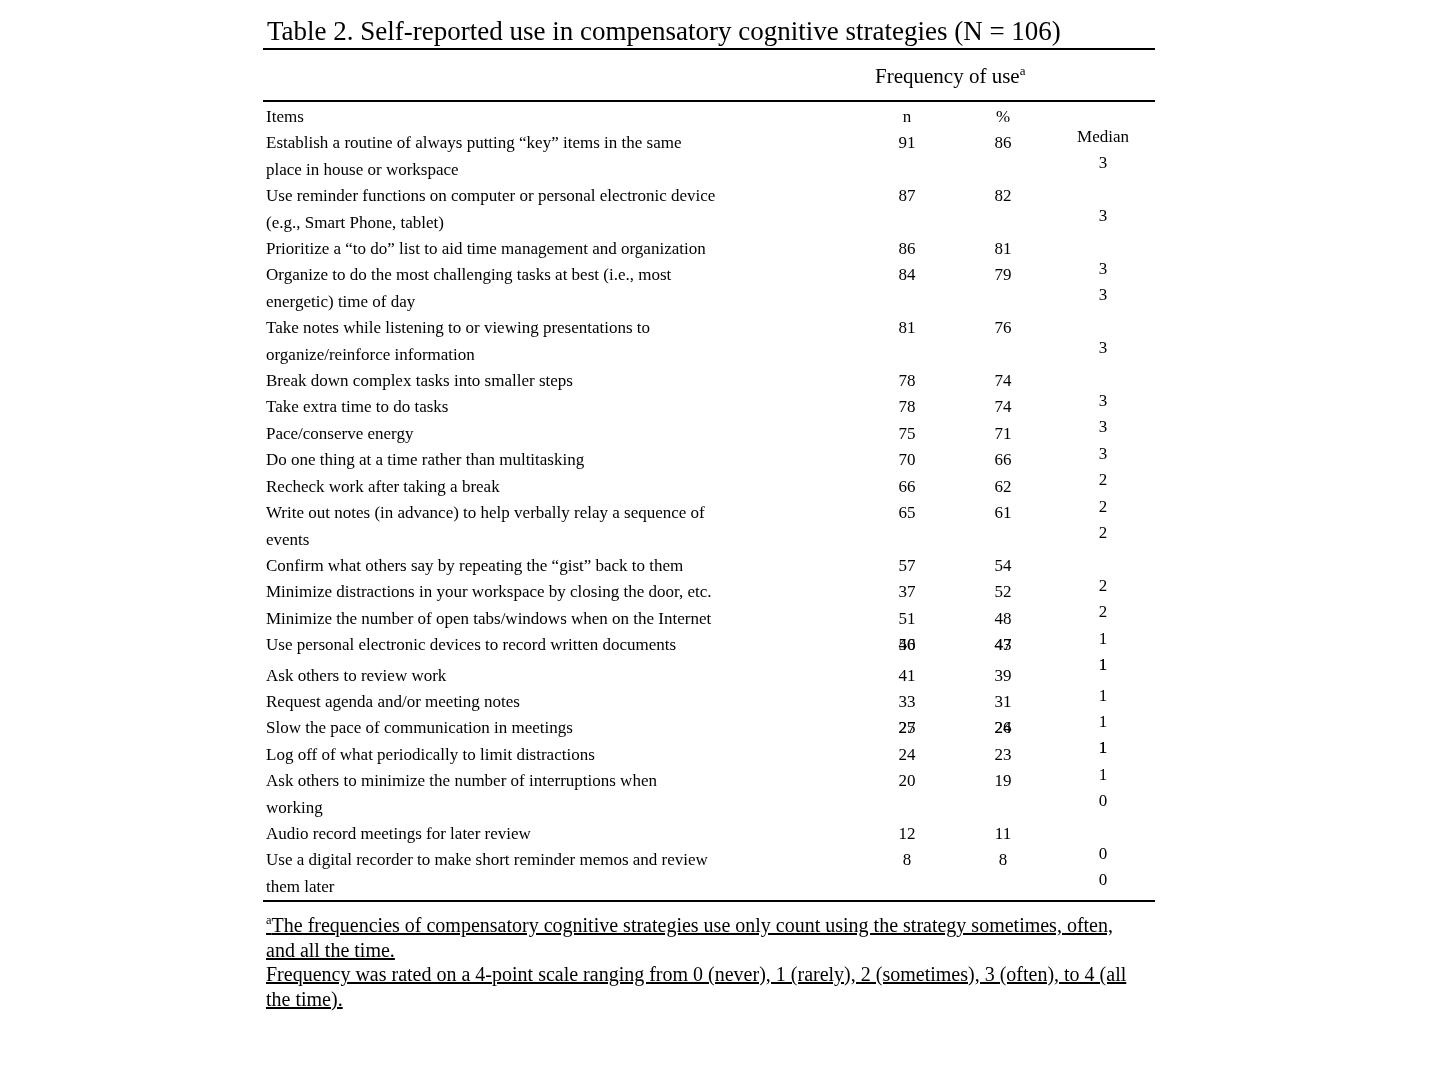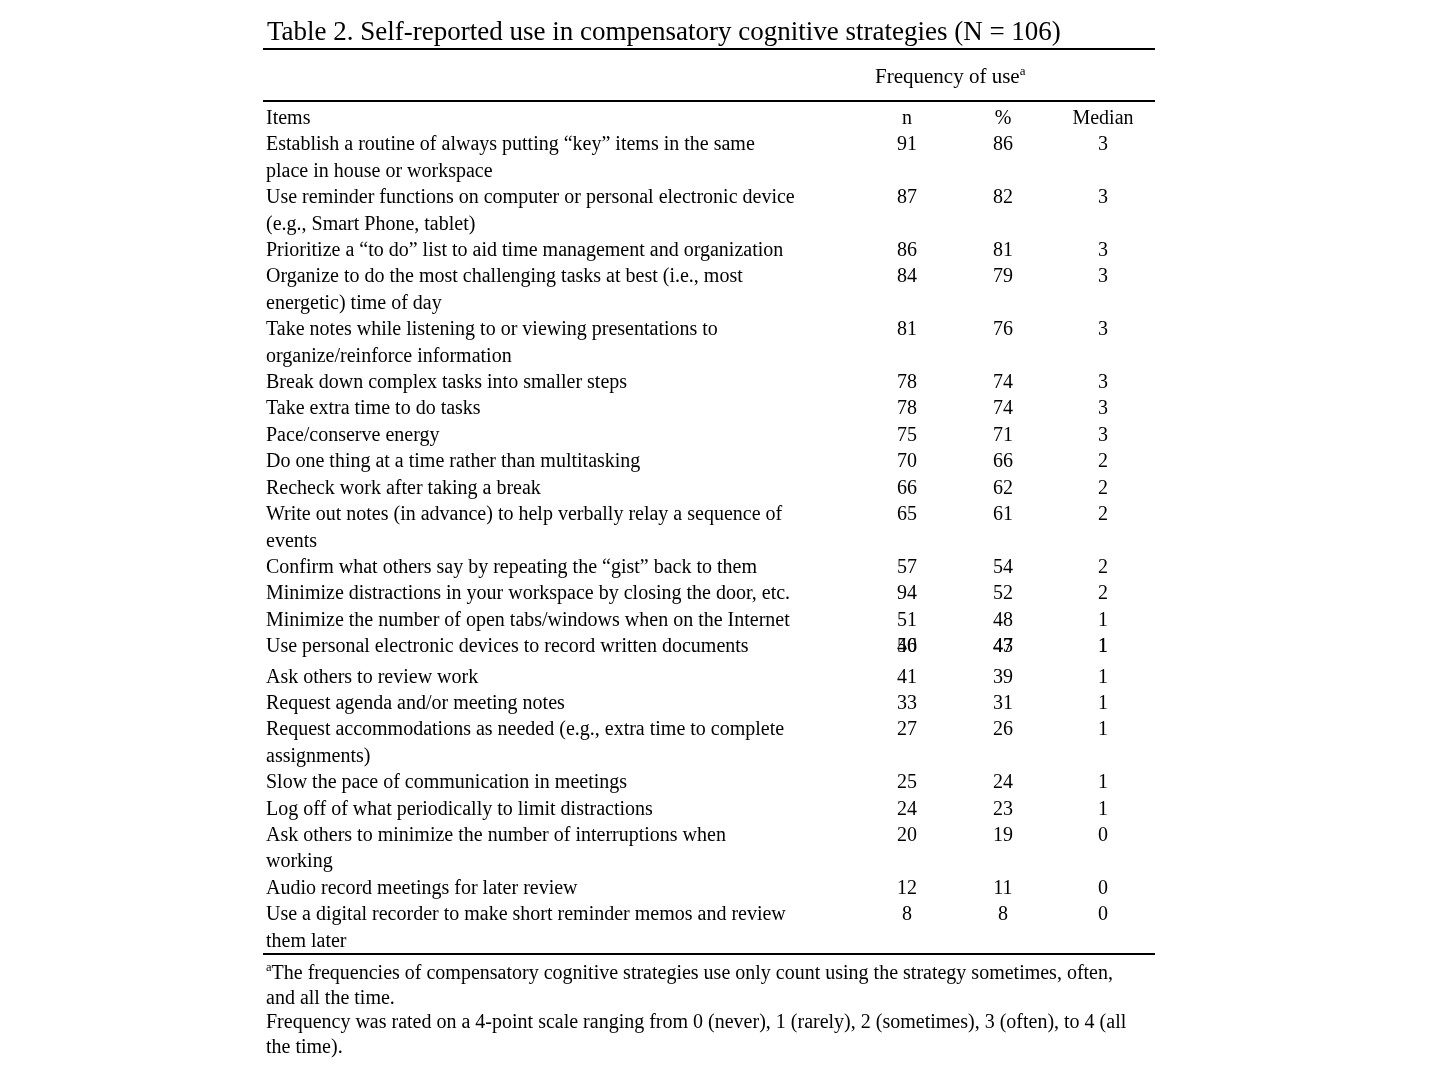--- a/index.html
+++ b/index.html
@@ -42,46 +42,47 @@
     line-height: 26px;
     white-space: nowrap;
   }
   sup {
     font-size: 13px;
     line-height: 0;
     vertical-align: super;
   }
   .row {
     position: relative;
-    font-size: 20px;
+    font-size: 17px;
     line-height: 26.4px;
   }
   .header-row {
     margin-top: 2px;
   }
   .cell-item {
     width: 650px;
     padding-left: 3px;
     white-space: pre-line;
   }
   .cell-stat {
     position: absolute;
     top: 0;
     width: 70px;
     text-align: center;
   }
   .cell-n   { left: 609px; }
   .cell-pct { left: 705px; }
-  .cell-med { left: 805px; }
+  .cell-med { left: 805px; margin-top: 20px; }
   .data-row.gap-before { margin-top: 4px; }
   .footnotes {
-    margin-top: 5px;
+    margin-top: 11px;
     padding-left: 3px;
     font-size: 20px;
     line-height: 24.5px;
+    text-decoration: underline;
   }
   .footnote {
     margin: 0;
   }
   .footnote sup { font-size: 12.5px; }
   .fn-text { white-space: pre-line; }
 </style>
 </head>
 <body>
 
@@ -189,21 +190,21 @@
 
   <div class="row data-row">
     <div class="cell-item">Confirm what others say by repeating the “gist” back to them</div>
     <div class="cell-stat cell-n">57</div>
     <div class="cell-stat cell-pct">54</div>
     <div class="cell-stat cell-med">2</div>
   </div>
 
   <div class="row data-row">
     <div class="cell-item">Minimize distractions in your workspace by closing the door, etc.</div>
-    <div class="cell-stat cell-n">94</div>
+    <div class="cell-stat cell-n">37</div>
     <div class="cell-stat cell-pct">52</div>
     <div class="cell-stat cell-med">2</div>
   </div>
 
   <div class="row data-row">
     <div class="cell-item">Minimize the number of open tabs/windows when on the Internet</div>
     <div class="cell-stat cell-n">51</div>
     <div class="cell-stat cell-pct">48</div>
     <div class="cell-stat cell-med">1</div>
   </div>
@@ -229,22 +230,20 @@
   </div>
 
   <div class="row data-row">
     <div class="cell-item">Request agenda and/or meeting notes</div>
     <div class="cell-stat cell-n">33</div>
     <div class="cell-stat cell-pct">31</div>
     <div class="cell-stat cell-med">1</div>
   </div>
 
   <div class="row data-row">
-    <div class="cell-item">Request accommodations as needed (e.g., extra time to complete
-assignments)</div>
     <div class="cell-stat cell-n">27</div>
     <div class="cell-stat cell-pct">26</div>
     <div class="cell-stat cell-med">1</div>
   </div>
 
   <div class="row data-row">
     <div class="cell-item">Slow the pace of communication in meetings</div>
     <div class="cell-stat cell-n">25</div>
     <div class="cell-stat cell-pct">24</div>
     <div class="cell-stat cell-med">1</div>

